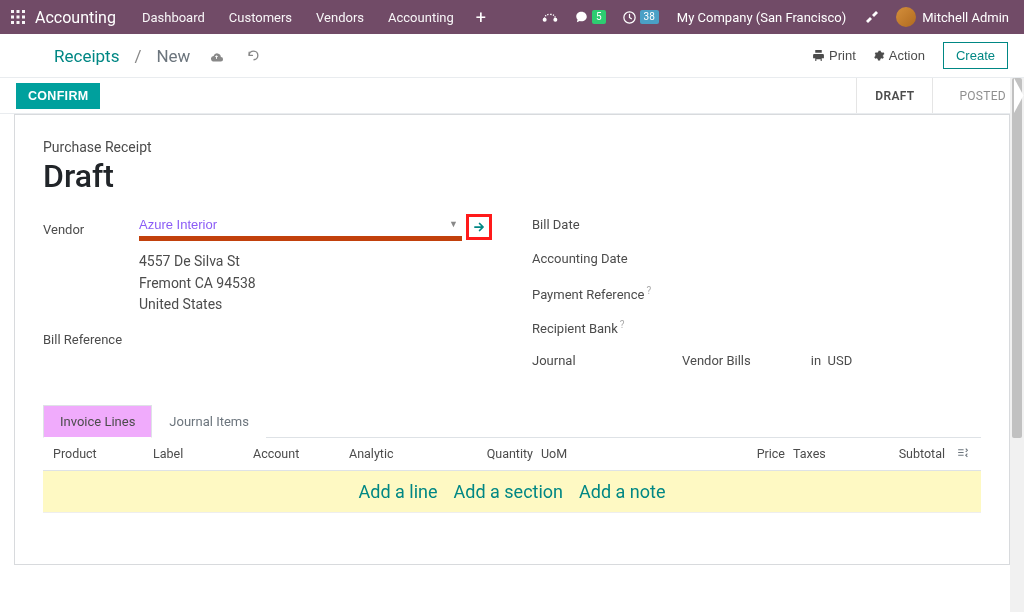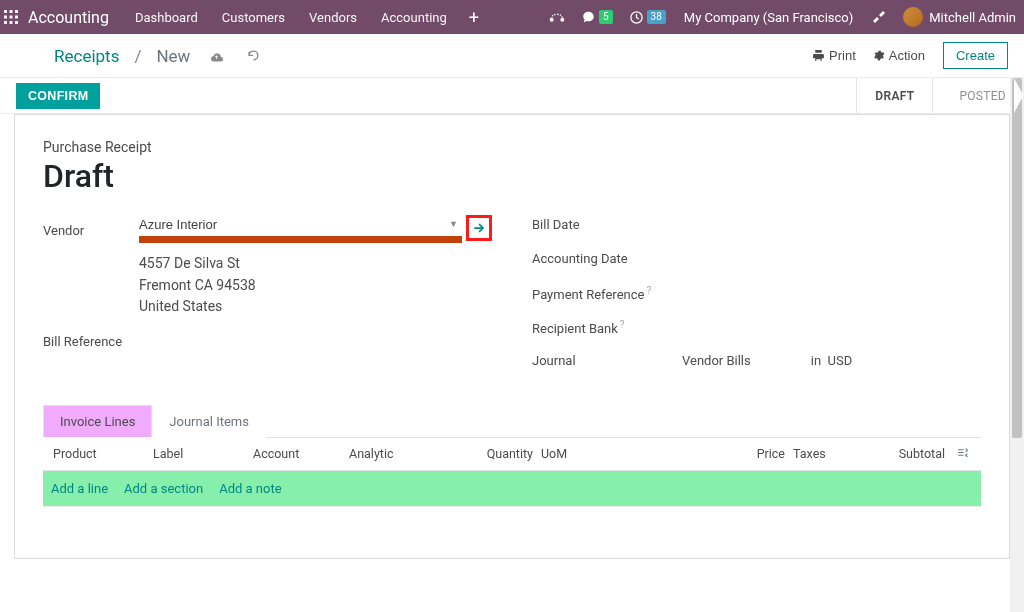--- a/index.html
+++ b/index.html
@@ -1,20 +1,20 @@
 <!DOCTYPE html>
 <html><head>
 <meta charset="utf-8">
 <style>
   * { box-sizing: border-box; margin: 0; padding: 0; }
   html, body { font-family: -apple-system, BlinkMacSystemFont, "Segoe UI", Roboto, sans-serif; font-size: 13px; color: #4c4c4c; background: #fff; }
   body { width: 1024px; height: 612px; overflow: hidden; position: relative; }
 
   
-  .topnav { height: 34px; background: #714B67; color: #fff; display: flex; align-items: center; padding: 0 0; }
+  .topnav { height: 34px; background: #714B67; color: #fff; display: flex; align-items: center; padding: 0 7px; }
   .topnav .apps-icon { width: 22px; display: flex; align-items: center; justify-content: center; opacity: .95; cursor: pointer; }
   .topnav .brand { font-size: 16px; padding: 0 14px 0 6px; }
   .topnav .navlink { padding: 0 12px; font-size: 13px; color: #fff; opacity: .95; cursor: pointer; }
   .topnav .plus { font-size: 18px; padding: 0 10px; cursor: pointer; }
   .topnav .spacer { flex: 1; }
   .topnav .sysicon { padding: 0 8px; display: flex; align-items: center; cursor: pointer; position: relative; }
   .topnav .badge { background: #2ecc71; color: #fff; font-size: 10px; padding: 0 4px; border-radius: 2px; margin-left: 3px; line-height: 14px; }
   .topnav .badge.blue { background: #4aa0c6; }
   .topnav .company { padding: 0 10px; font-size: 13px; cursor: pointer; }
   .topnav .avatar { width: 20px; height: 20px; border-radius: 50%; background: linear-gradient(135deg,#d48f3b,#b06a1f); display:inline-block; margin-right:6px; vertical-align:middle; }
@@ -46,39 +46,39 @@
   .doc-type { font-size: 14px; color:#4c4c4c; }
   .doc-title { font-size: 32px; font-weight: 500; color: #212529; margin: 2px 0 18px; }
 
   .form-cols { display: flex; gap: 40px; margin-bottom: 22px; }
   .form-col { flex: 1; }
   .field-row { display: flex; align-items: flex-start; margin-bottom: 10px; min-height: 24px; justify-content: space-between; }
   .field-label { width: 96px; font-size: 13px; color: #4c4c4c; padding-top: 4px; flex-shrink:0;}
   .field-label-wide { width: 150px; }
   .field-value { flex: 1; font-size: 13px; color:#4c4c4c; padding-top:4px; }
   .vendor-input-wrap { flex:1; position:relative; }
-  .vendor-input { width: 100%; border: none; border-bottom: 7px solid #c2410c; padding: 4px 18px 4px 0; font-size: 13px; color:#404040; outline:none; }
+  .vendor-input { width: 100%; border: none; border-bottom: 5px solid #c2410c; padding: 4px 18px 4px 0; font-size: 13px; color:#8b5cf6; outline:none; }
   .dropdown-caret { position:absolute; right:4px; top:6px; color:#888; font-size:9px; pointer-events: none;}
   .ext-link { width:26px; height:26px; border:3px solid #ff1a1a; display:flex; align-items:center; justify-content:center; margin-left:4px; cursor:pointer; color:#008784; font-weight:bold; }
   .addr { font-size:14px; color:#4c4c4c; line-height:1.55; margin-top:6px; margin-left:96px; }
   .form-col.left .field-row.vendor-row { align-items:center; }
   .help-q { color:#aaa; font-size:10px; vertical-align: super; margin-left:2px;}
 
   
   .tabs { display:flex; border-bottom:1px solid #dee2e6; }
   .tab { padding: 8px 16px; border:1px solid transparent; border-bottom:none; color:#6c757d; cursor:pointer; font-size:13px; background:#fff; margin-bottom:-1px;}
   .tab.active { border-color:#dee2e6; color:#4c4c4c; background:#f0abfc; border-bottom:1px solid #fff; }
   .tab + .tab { margin-left:0; }
 
   
   .lines-table { width:100%; margin-top:0px; }
   .lines-head { display:flex; padding:8px 6px; font-size:12.5px; color:#4c4c4c; border-bottom:1px solid #dee2e6;}
   .lines-head > div { padding:0 4px; }
   .c-prod{width:100px;} .c-label{width:100px;} .c-acc{width:96px;} .c-ana{width:120px;} .c-qty{width:72px;text-align:right;} .c-uom{width:60px;} .c-price{flex:1;text-align:right;} .c-tax{width:60px;} .c-sub{width:100px;text-align:right;} .c-cfg{width:26px;text-align:center;}
-  .lines-actions { background:#86efac; padding:10px 8px; display:flex; gap:16px; font-size:13px; }
+  .lines-actions { background:#fef9c3; padding:10px 8px; display:flex; gap:16px; font-size:18px;justify-content:center; }
   .lines-actions a { color:#008784; cursor:pointer; }
   .lines-empty { height:36px; border-top:1px solid #eee;}
 
   .cfg-icon { color:#888; cursor:pointer; }
 
   
   .fake-scroll { position:absolute; right:0; top:78px; bottom:0; width:14px; background:#f1f1f1;}
   .fake-scroll-thumb { position:absolute; left:2px; right:2px; top:0; height:360px; background:#c1c1c1; border-radius:2px;}
 </style>
 </head>

